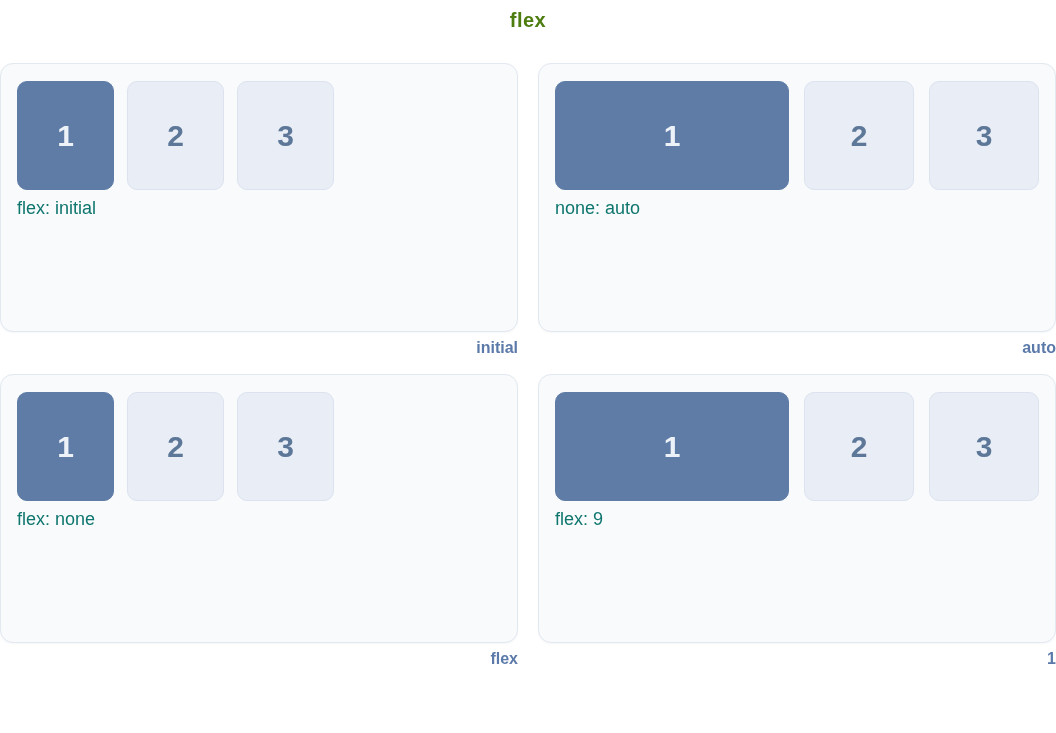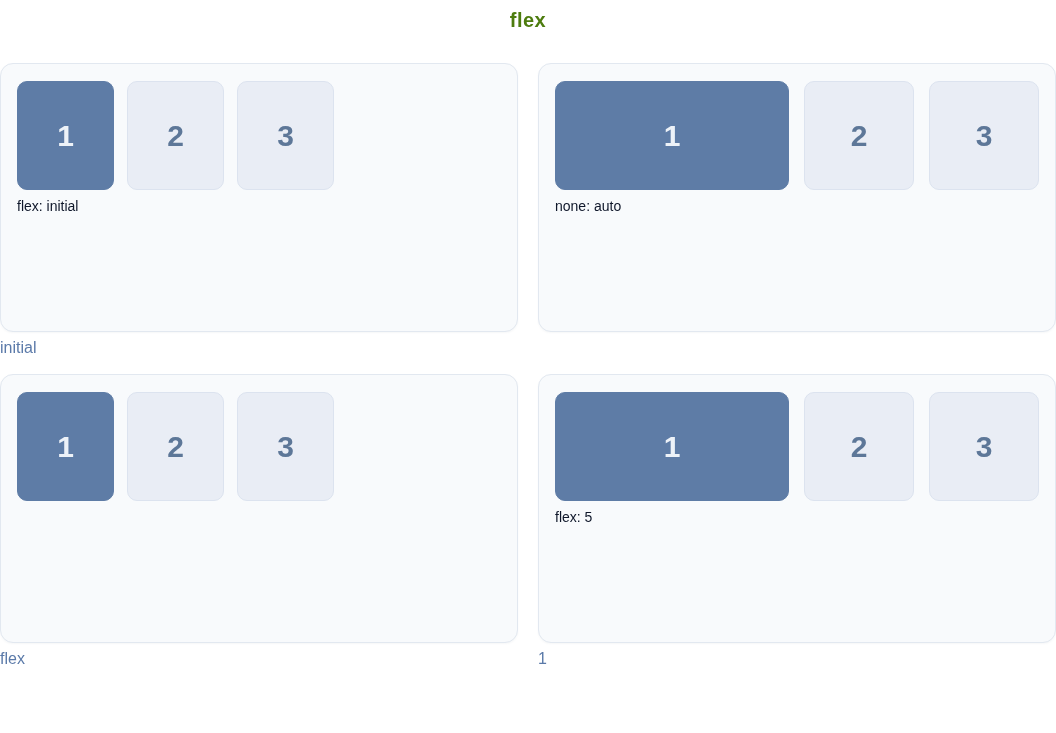--- a/index.html
+++ b/index.html
@@ -73,30 +73,31 @@
 
   
   .panel--initial .flex-item, .panel--none .flex-item { flex: 0 0 97px; }
   .panel--auto .flex-item,    .panel--one  .flex-item { flex: 0 0 110px; }
   
   .panel--auto .flex-item--accent { flex: 1 1 auto; }
   .panel--one  .flex-item--accent { flex: 1 1 0%; }
 
   .panel-caption {
     margin-top: 8px;
-    font-size: 14px;
-    color: #0f172a;
+    font-size: 18px;
+    color: #0f766e;
   }
 
   .panel-label {
     margin-top: 6px;
     font-size: 16px;
-    font-weight: normal;
+    font-weight: bold;
     color: #5b7aa9;
     line-height: 19px;
+    text-align: right;
   }
 </style>
 </head>
 <body>
 
 <div class="page">
 
   <div class="page-title">flex</div>
 
   <div class="grid">
@@ -115,39 +116,41 @@
 
     <div class="cell">
       <div class="panel panel--auto">
         <div class="items-row">
           <div class="flex-item flex-item--accent">1</div>
           <div class="flex-item flex-item--muted">2</div>
           <div class="flex-item flex-item--muted">3</div>
         </div>
         <div class="panel-caption">none: auto</div>
       </div>
+      <div class="panel-label">auto</div>
     </div>
 
     <div class="cell">
       <div class="panel panel--none">
         <div class="items-row">
           <div class="flex-item flex-item--accent">1</div>
           <div class="flex-item flex-item--muted">2</div>
           <div class="flex-item flex-item--muted">3</div>
         </div>
+        <div class="panel-caption">flex: none</div>
       </div>
       <div class="panel-label">flex</div>
     </div>
 
     <div class="cell">
       <div class="panel panel--one">
         <div class="items-row">
           <div class="flex-item flex-item--accent">1</div>
           <div class="flex-item flex-item--muted">2</div>
           <div class="flex-item flex-item--muted">3</div>
         </div>
-        <div class="panel-caption">flex: 5</div>
+        <div class="panel-caption">flex: 9</div>
       </div>
       <div class="panel-label">1</div>
     </div>
 
   </div>
 </div>
 
 </body></html>

